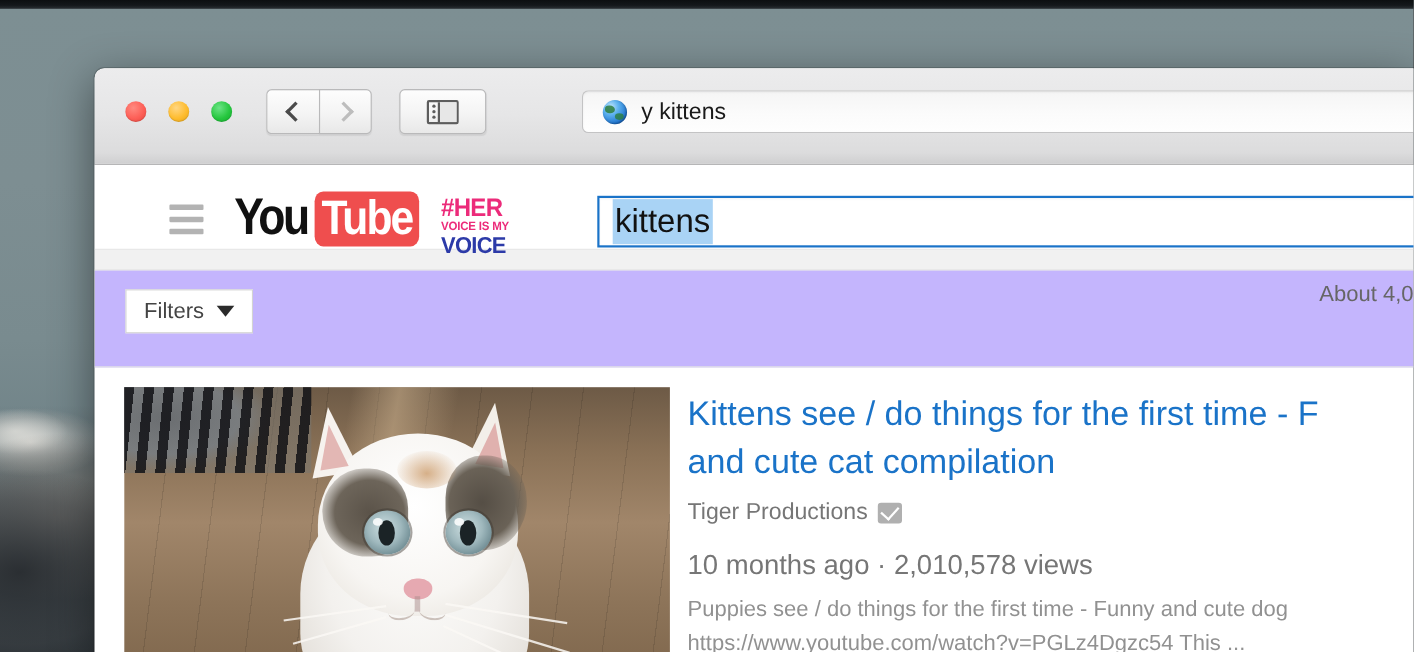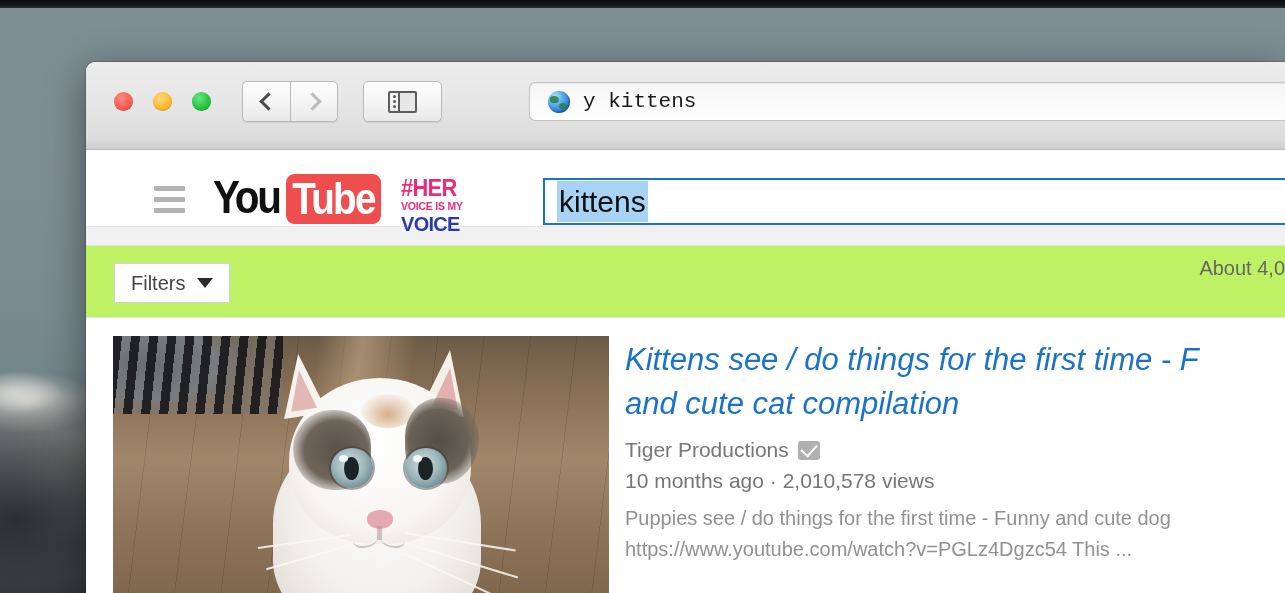--- a/index.html
+++ b/index.html
@@ -41,21 +41,20 @@
     overflow:hidden;
   }
 
   
   #toolbar {
     position:relative;
     height:88px; width:100%;
     background:linear-gradient(to bottom, #ececed 0%, #e6e6e7 48%, #dcdcdd 88%, #cfcfd0 100%);
     border-bottom:1px solid #b6b6b7;
     border-top-left-radius:9px;
-    font-family:Liberation Mono, monospace;
   }
   .traffic { position:absolute; top:30px; display:flex; gap:20px; left:28px; }
   .light { width:19px; height:19px; border-radius:50%; box-shadow:inset 0 -1px 1px rgba(0,0,0,0.13); }
   .l-red    { background:radial-gradient(circle at 38% 32%, #ff8a80 0%, #fd5f57 55%, #e1443c 100%); }
   .l-yellow { background:radial-gradient(circle at 38% 32%, #ffd683 0%, #febc2e 55%, #e0a118 100%); }
   .l-green  { background:radial-gradient(circle at 38% 32%, #6ce486 0%, #26c73f 55%, #13a62c 100%); }
 
   .tb-btn {
     position:absolute;
     background:linear-gradient(to bottom, #fdfdfd 0%, #f4f4f4 55%, #e8e8e8 100%);
@@ -136,21 +135,21 @@
     display:flex; align-items:center; padding-left:12px;
     box-shadow:inset 0 1px 2px rgba(0,0,0,0.05);
   }
   #searchtext {
     font-size:30px; color:#111;
     background:#a9d3f5; padding:5px 2px; line-height:1.06;
   }
 
   #greyband { height:20px; background:#f1f1f1; border-top:1px solid #e4e4e4; border-bottom:1px solid #e0e0e0; }
 
-  #filterbar { position:relative; height:72px; background:#bef264; border-bottom:1px solid #e4e4e4; }
+  #filterbar { position:relative; height:88px; background:#c4b5fd; border-bottom:1px solid #e4e4e4; }
   #filters-btn {
     position:absolute; left:28px; top:17px;
     height:40px; padding:0 16px;
     border:1px solid #d3d3d3; background:#fff;
     display:flex; align-items:center; gap:12px;
     font-size:20px; color:#444;
   }
   .caret { width:0; height:0; border-left:8px solid transparent; border-right:8px solid transparent;
            border-top:10px solid #2b2b2b; }
   #resultcount {
@@ -216,33 +215,33 @@
   #k-nose::after { content:""; position:absolute; left:10px; top:16px; width:5px; height:14px; background:rgba(170,140,140,0.5); }
   #k-mouth-l { position:absolute; left:240px; top:196px; width:24px; height:16px;
     border-bottom:2px solid rgba(160,140,130,0.5); border-radius:0 0 60% 40%; }
   #k-mouth-r { position:absolute; left:268px; top:196px; width:24px; height:16px;
     border-bottom:2px solid rgba(160,140,130,0.5); border-radius:0 0 40% 60%; }
   .whisker { position:absolute; height:2px; background:rgba(250,248,244,0.85); transform-origin:left center; }
 
   #info { flex:1; min-width:0; padding-top:2px; }
   #vtitle {
     font-size:31px; color:#1a73c8; line-height:1.42; font-weight:400;
-    white-space:nowrap; overflow:visible;font-style:italic;
+    white-space:nowrap; overflow:visible;
   }
   #vtitle span { display:block; }
   #channel { margin-top:12px; font-size:21px; color:#767676; display:flex; align-items:center; gap:9px; }
   #verified {
     width:22px; height:19px; background:#b0b0b0; border-radius:3px;
     display:flex; align-items:center; justify-content:center; flex:0 0 auto;
   }
   #verified::after {
     content:""; width:8px; height:13px; border:solid #fff; border-width:0 2.5px 2.5px 0;
     transform:rotate(42deg); margin-top:-3px;
   }
-  #meta { margin-top:7px; font-size:21px; color:#767676; }
+  #meta { margin-top:22px; font-size:25px; color:#767676; }
   #desc { margin-top:10px; font-size:20px; color:#919191; line-height:1.55; white-space:nowrap; }
   #desc span { display:block; }
 </style>
 </head>
 <body>
 
 <div id="desktop"></div>
 <div id="top-bar"></div>
 
 <div id="window">

